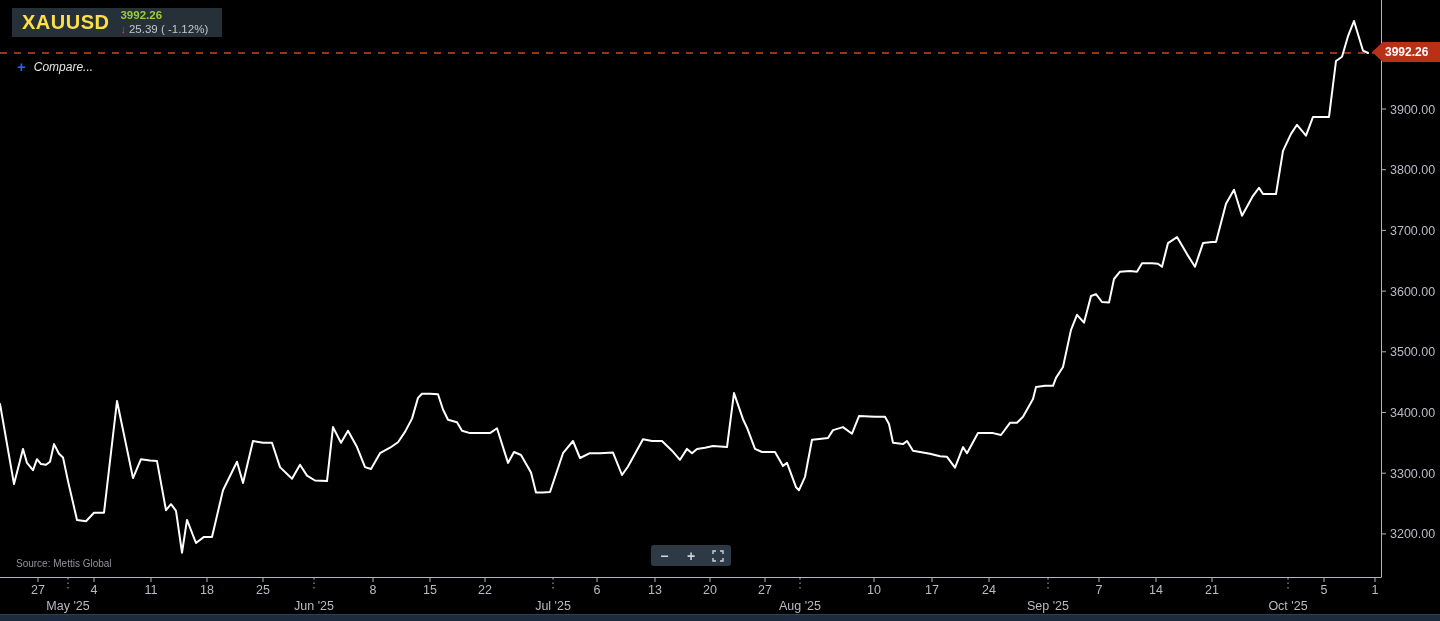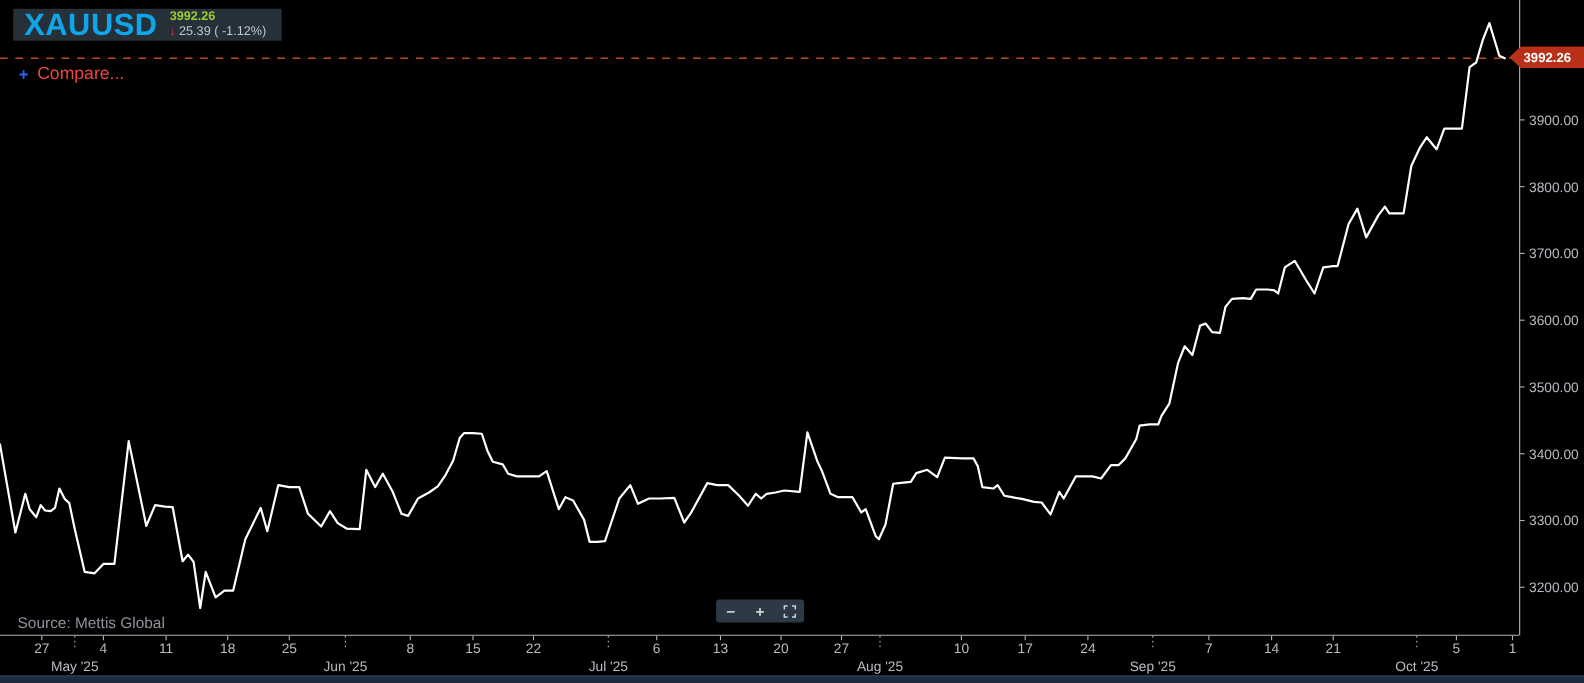--- a/index.html
+++ b/index.html
@@ -10,34 +10,34 @@
   }
   #chart{position:absolute;left:0;top:0;width:1440px;height:621px;}
   svg text{font-family:"Liberation Sans",sans-serif;}
 
   
   .symbol-box{
     position:absolute;left:12px;top:8px;height:29px;
     background:#253039;display:flex;align-items:center;
     padding:0 14px 0 10px;gap:11px;z-index:5;
   }
-  .symbol-name{color:#0ea5e9;font-size:28px;font-weight:bold;letter-spacing:.5px;}
+  .symbol-name{color:#fde047;font-size:20px;font-weight:bold;letter-spacing:.5px;}
   .quote{display:flex;flex-direction:column;justify-content:center;line-height:1;}
   .quote-price{font-size:11.5px;font-weight:bold;margin-bottom:3px;}
   .quote-change-row{display:flex;align-items:center;gap:3px;}
   .arrow-down{font-size:11px;font-weight:bold;line-height:1;}
   .quote-change{color:#c3c6cb;font-size:11.5px;}
 
   
   .compare-row{position:absolute;left:17px;top:59px;display:flex;align-items:center;gap:8px;z-index:5;cursor:pointer;}
   .plus-icon{font-size:15px;font-weight:bold;line-height:1;}
-  .compare-label{color:#ef4444;font-size:16px;}
+  .compare-label{color:#e5e5e5;font-size:12px;font-style:italic;}
 
   
-  .source-label{position:absolute;left:16px;top:558px;color:#8f939c;font-size:14px;z-index:4;}
+  .source-label{position:absolute;left:16px;top:558px;color:#8f939c;font-size:10px;z-index:4;}
 
   
   .toolbar{
     position:absolute;left:651px;top:545px;width:80px;height:21px;
     background:#2d3a46;border-radius:3px;display:flex;align-items:center;
     justify-content:space-around;z-index:6;
   }
   .tb-btn{color:#cdd2d8;font-size:14px;font-weight:bold;line-height:1;cursor:pointer;display:flex;align-items:center;justify-content:center;width:22px;height:21px;}
   .tb-btn svg{display:block;}
 

